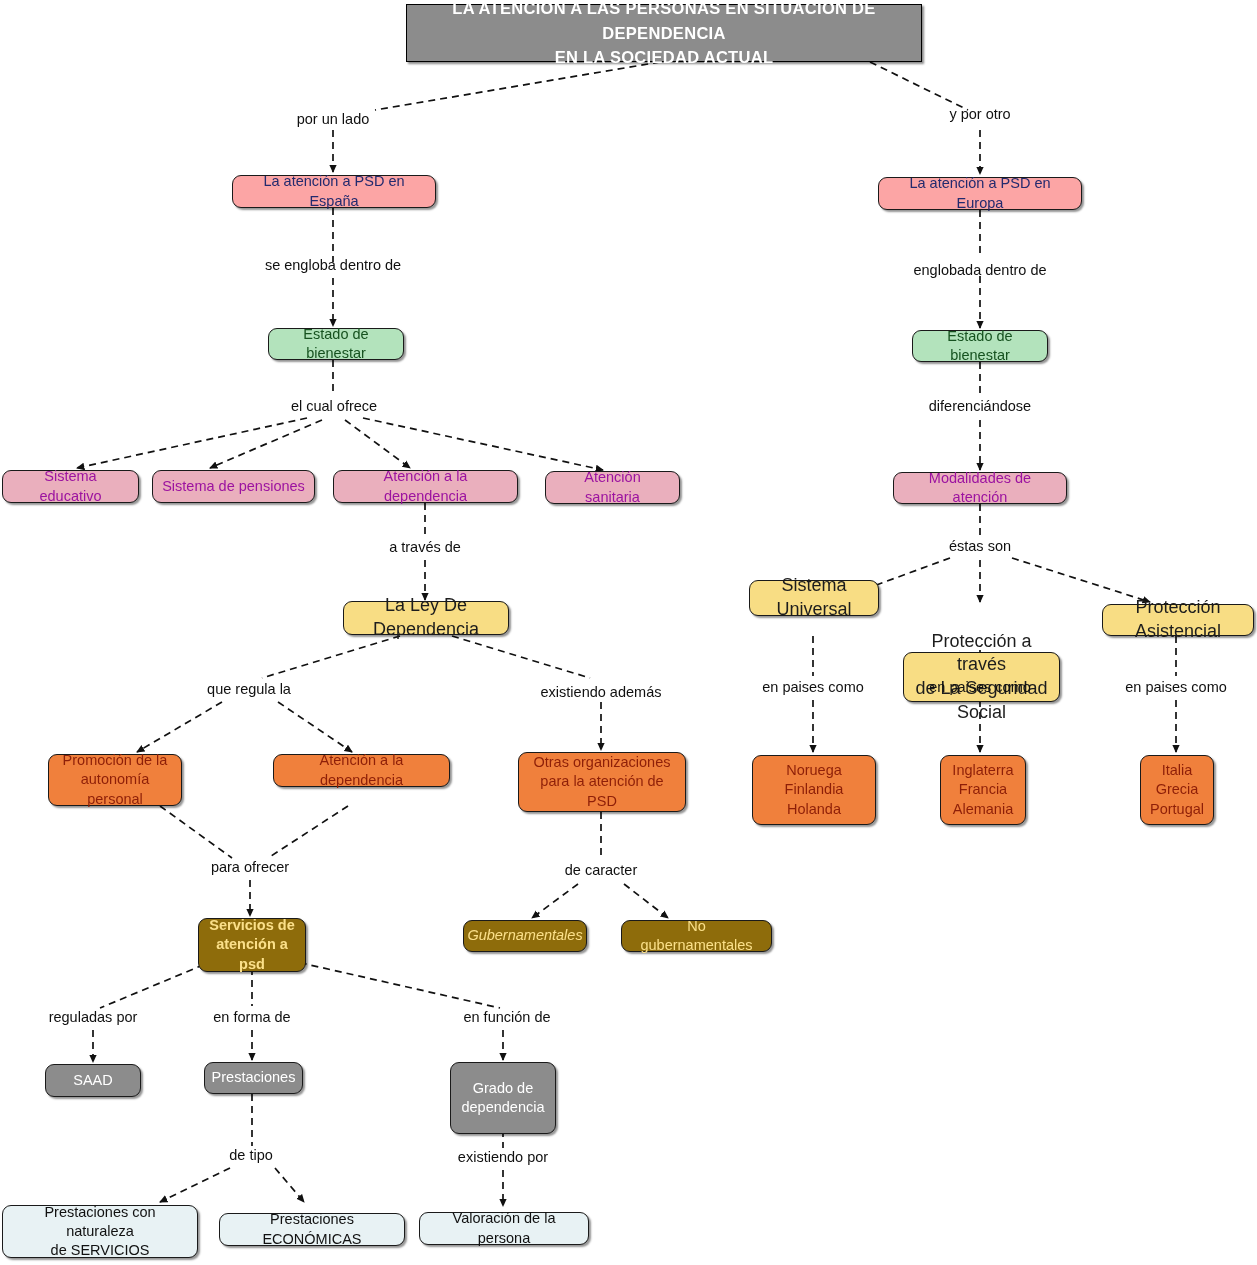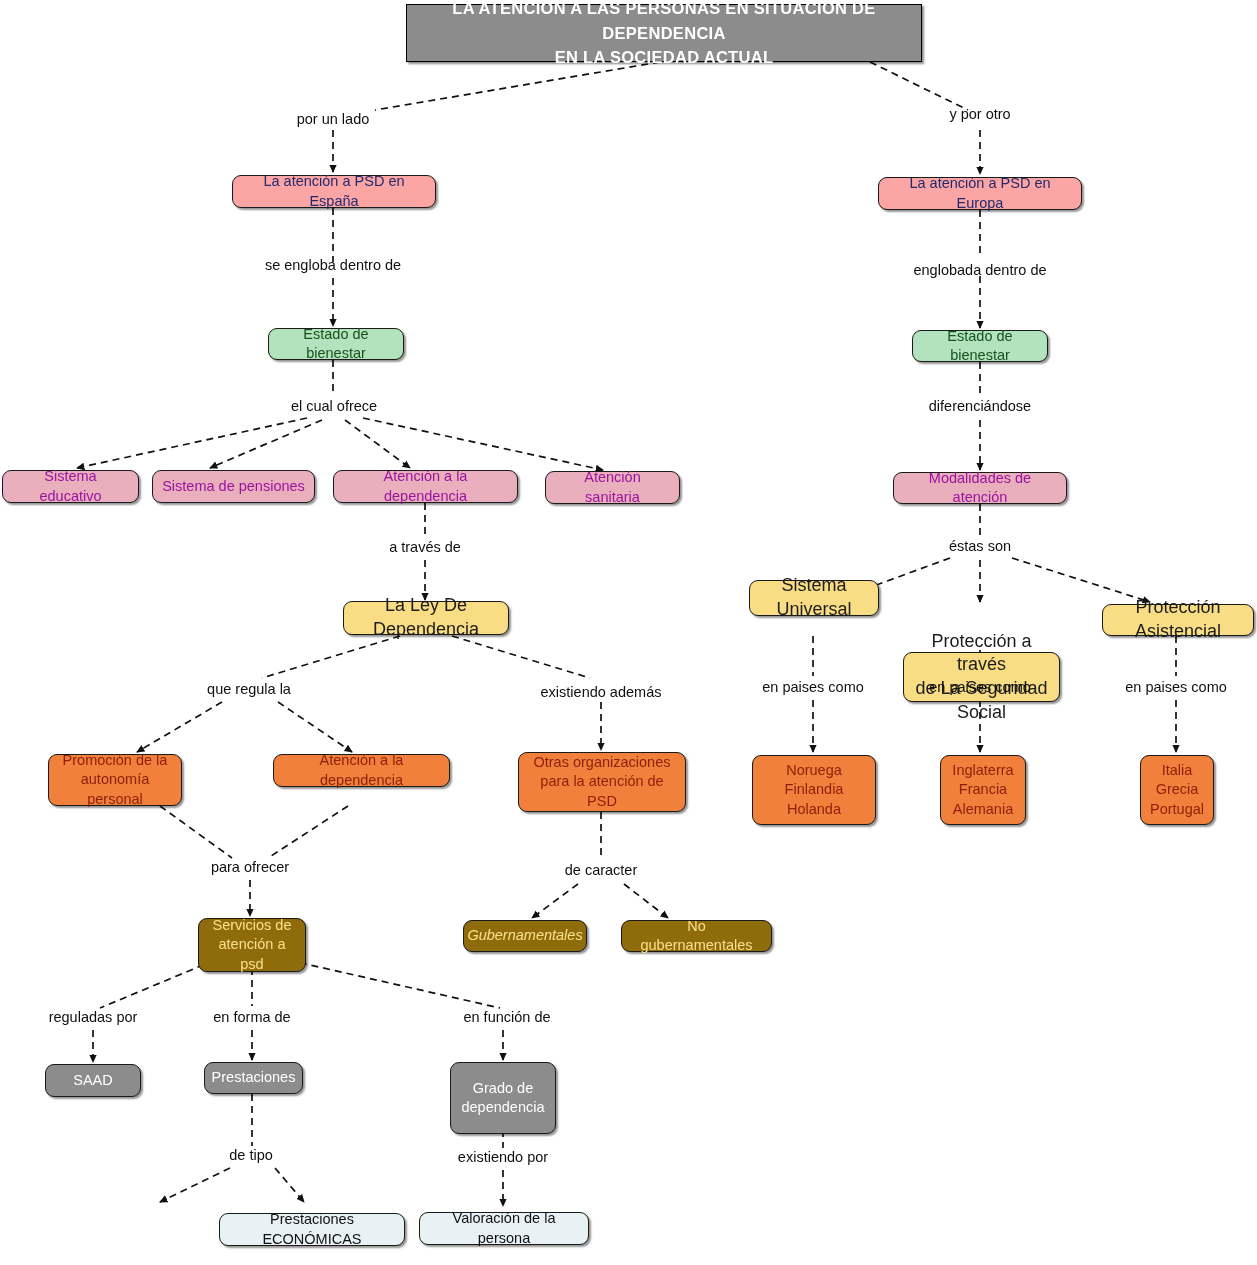--- a/index.html
+++ b/index.html
@@ -142,30 +142,32 @@
 
   <div class="node n-orange" style="left:273px;top:754px;width:177px;height:33px;">Atención a la dependencia</div>
 
   <div class="node n-orange" style="left:518px;top:752px;width:168px;height:60px;">Otras organizaciones
 para la atención de PSD</div>
 
   <div class="node n-olive" style="left:463px;top:920px;width:124px;height:32px;font-style:italic;">Gubernamentales</div>
 
   <div class="node n-olive" style="left:621px;top:920px;width:151px;height:32px;">No gubernamentales</div>
 
-  <div class="node n-olive" style="left:198px;top:918px;width:108px;height:54px;">Servicios de
+  <div class="node n-olive" style="left:198px;top:918px;width:108px;height:54px;font-weight:bold;">Servicios de
 atención a psd</div>
 
   <div class="node n-gray" style="left:45px;top:1064px;width:96px;height:33px;">SAAD</div>
 
   <div class="node n-gray" style="left:204px;top:1062px;width:99px;height:32px;">Prestaciones</div>
 
   <div class="node n-gray" style="left:450px;top:1062px;width:106px;height:72px;">Grado de
 dependencia</div>
 
+  <div class="node n-white" style="left:2px;top:1205px;width:196px;height:53px;">Prestaciones con naturaleza
+de SERVICIOS</div>
 
   <div class="node n-white" style="left:219px;top:1213px;width:186px;height:33px;">Prestaciones ECONÓMICAS</div>
 
   <div class="node n-white" style="left:419px;top:1212px;width:170px;height:33px;">Valoración de la persona</div>
 
   <div class="node n-pink" style="left:893px;top:472px;width:174px;height:32px;">Modalidades de atención</div>
 
   <div class="node n-yellow" style="left:749px;top:580px;width:130px;height:36px;">Sistema Universal</div>
 
   <div class="node n-yellow" style="left:903px;top:604px;width:157px;height:50px;margin-top:48px;">Protección a través

